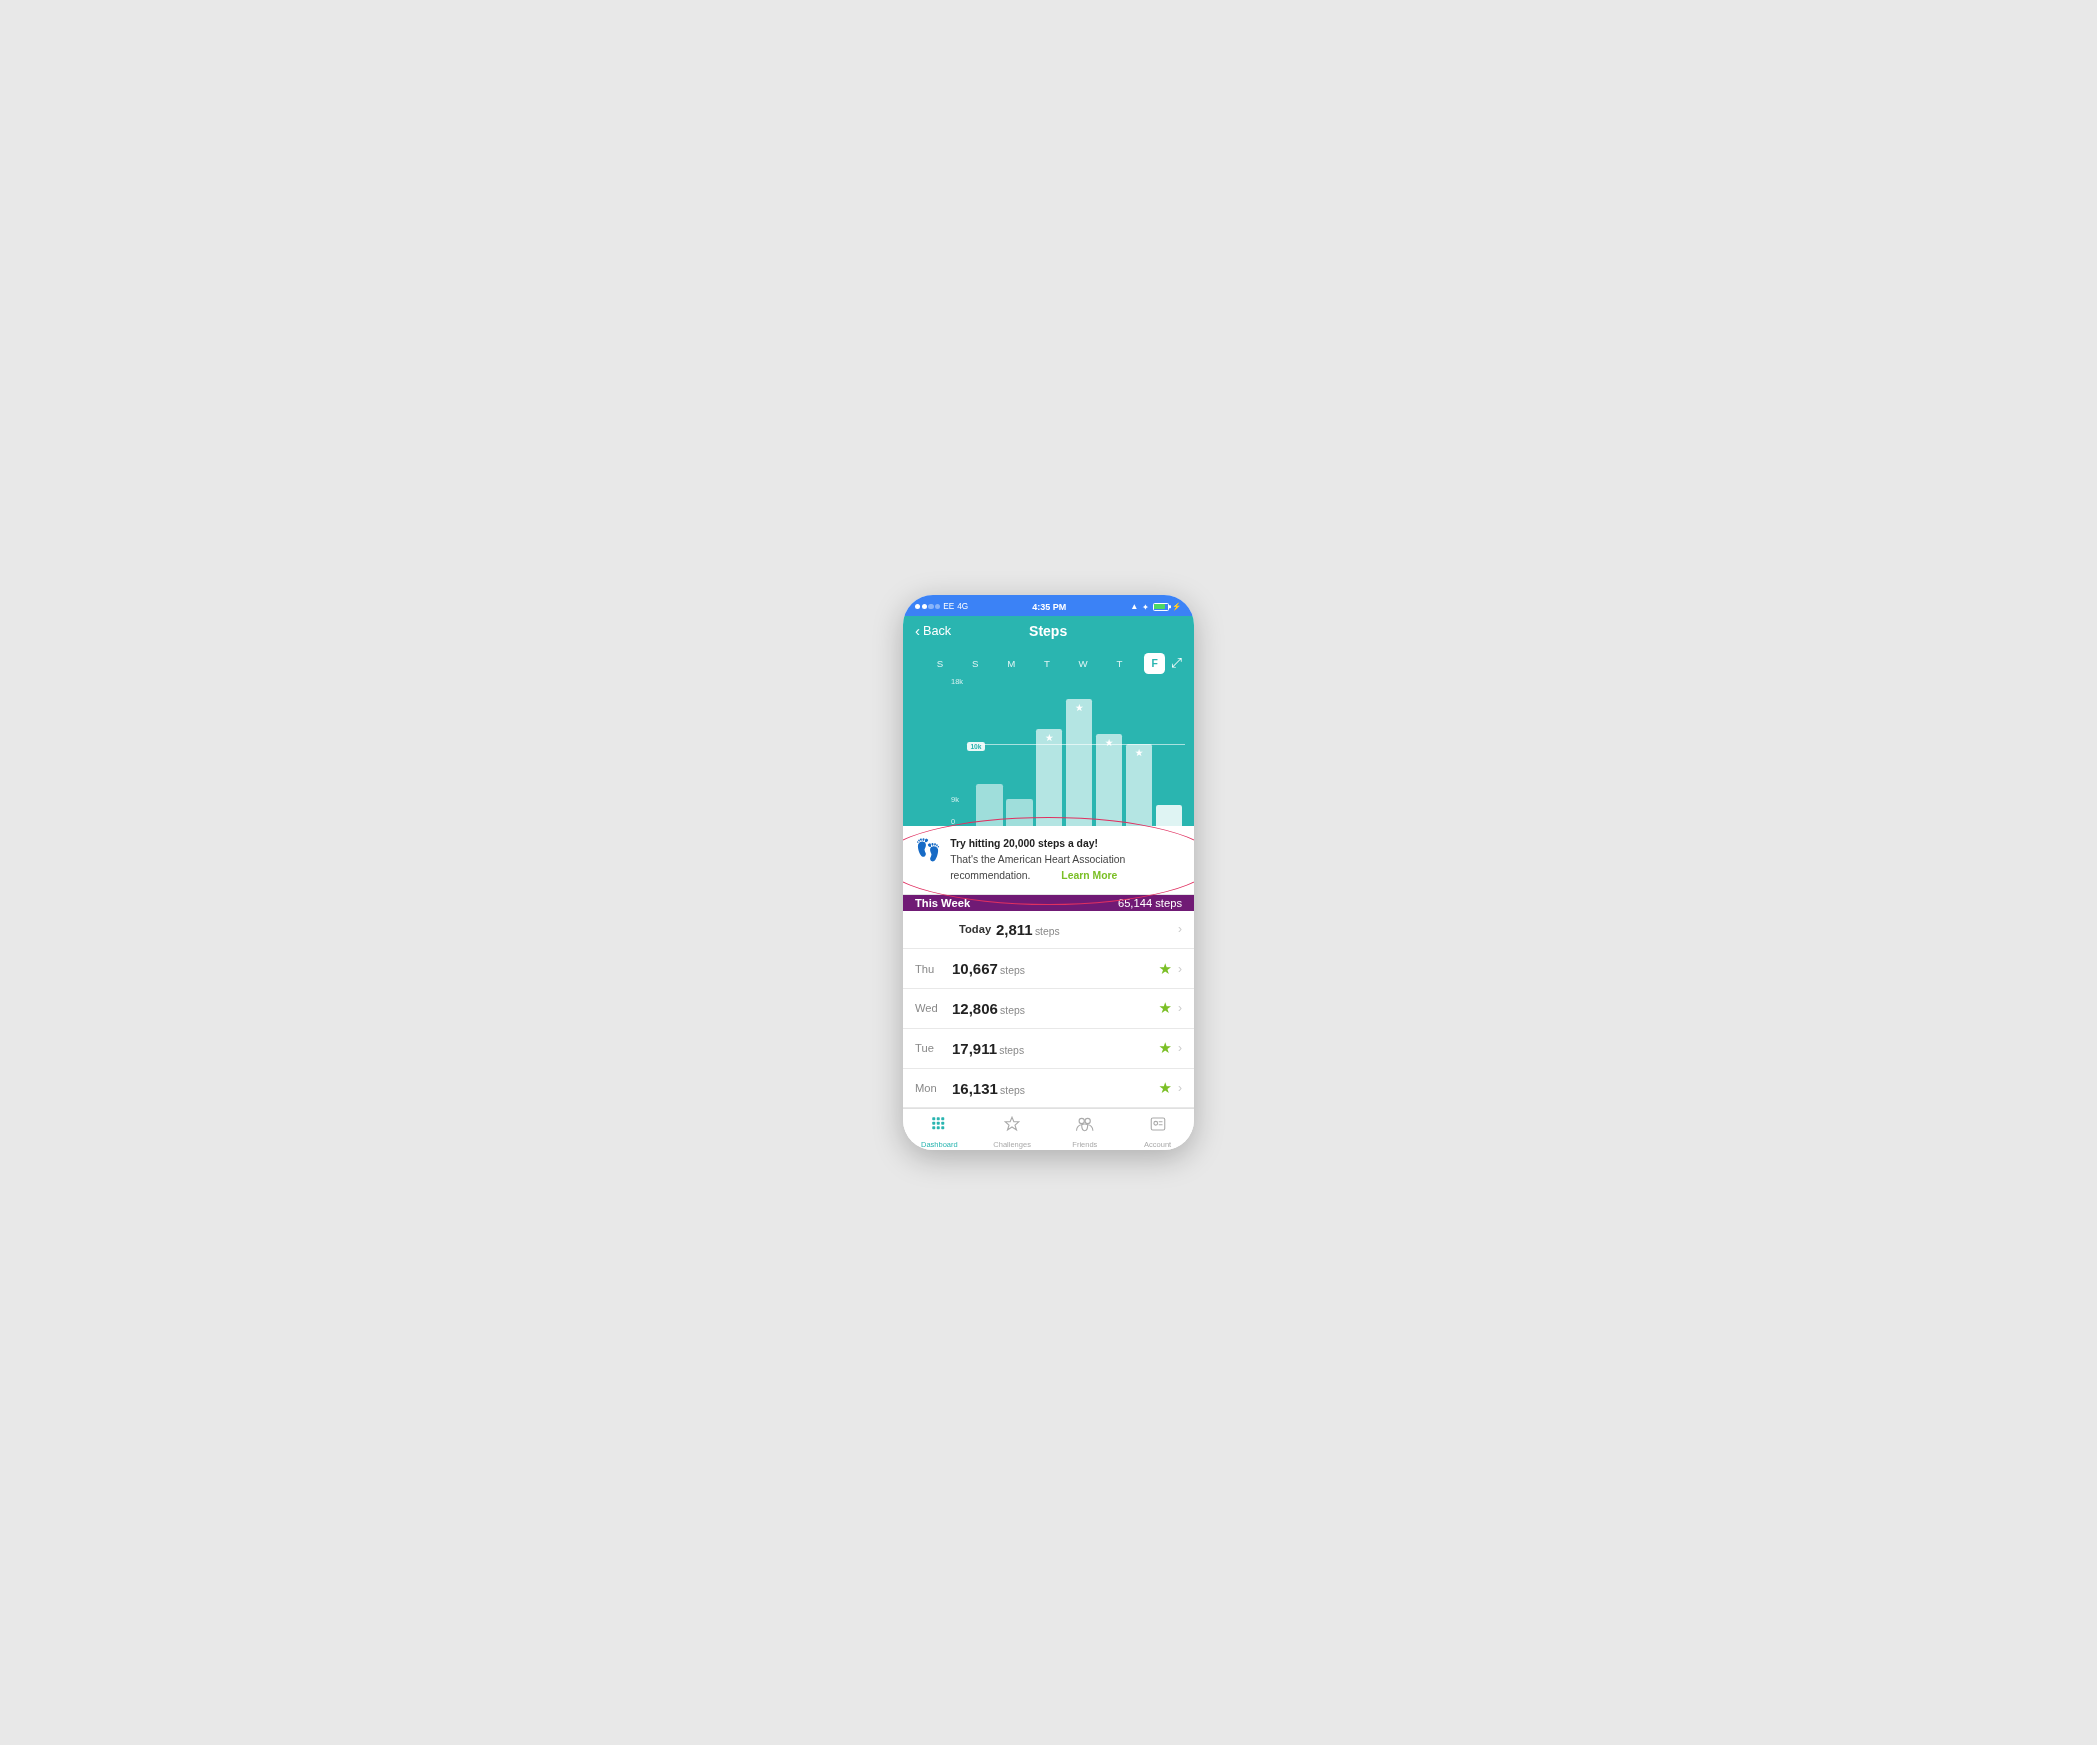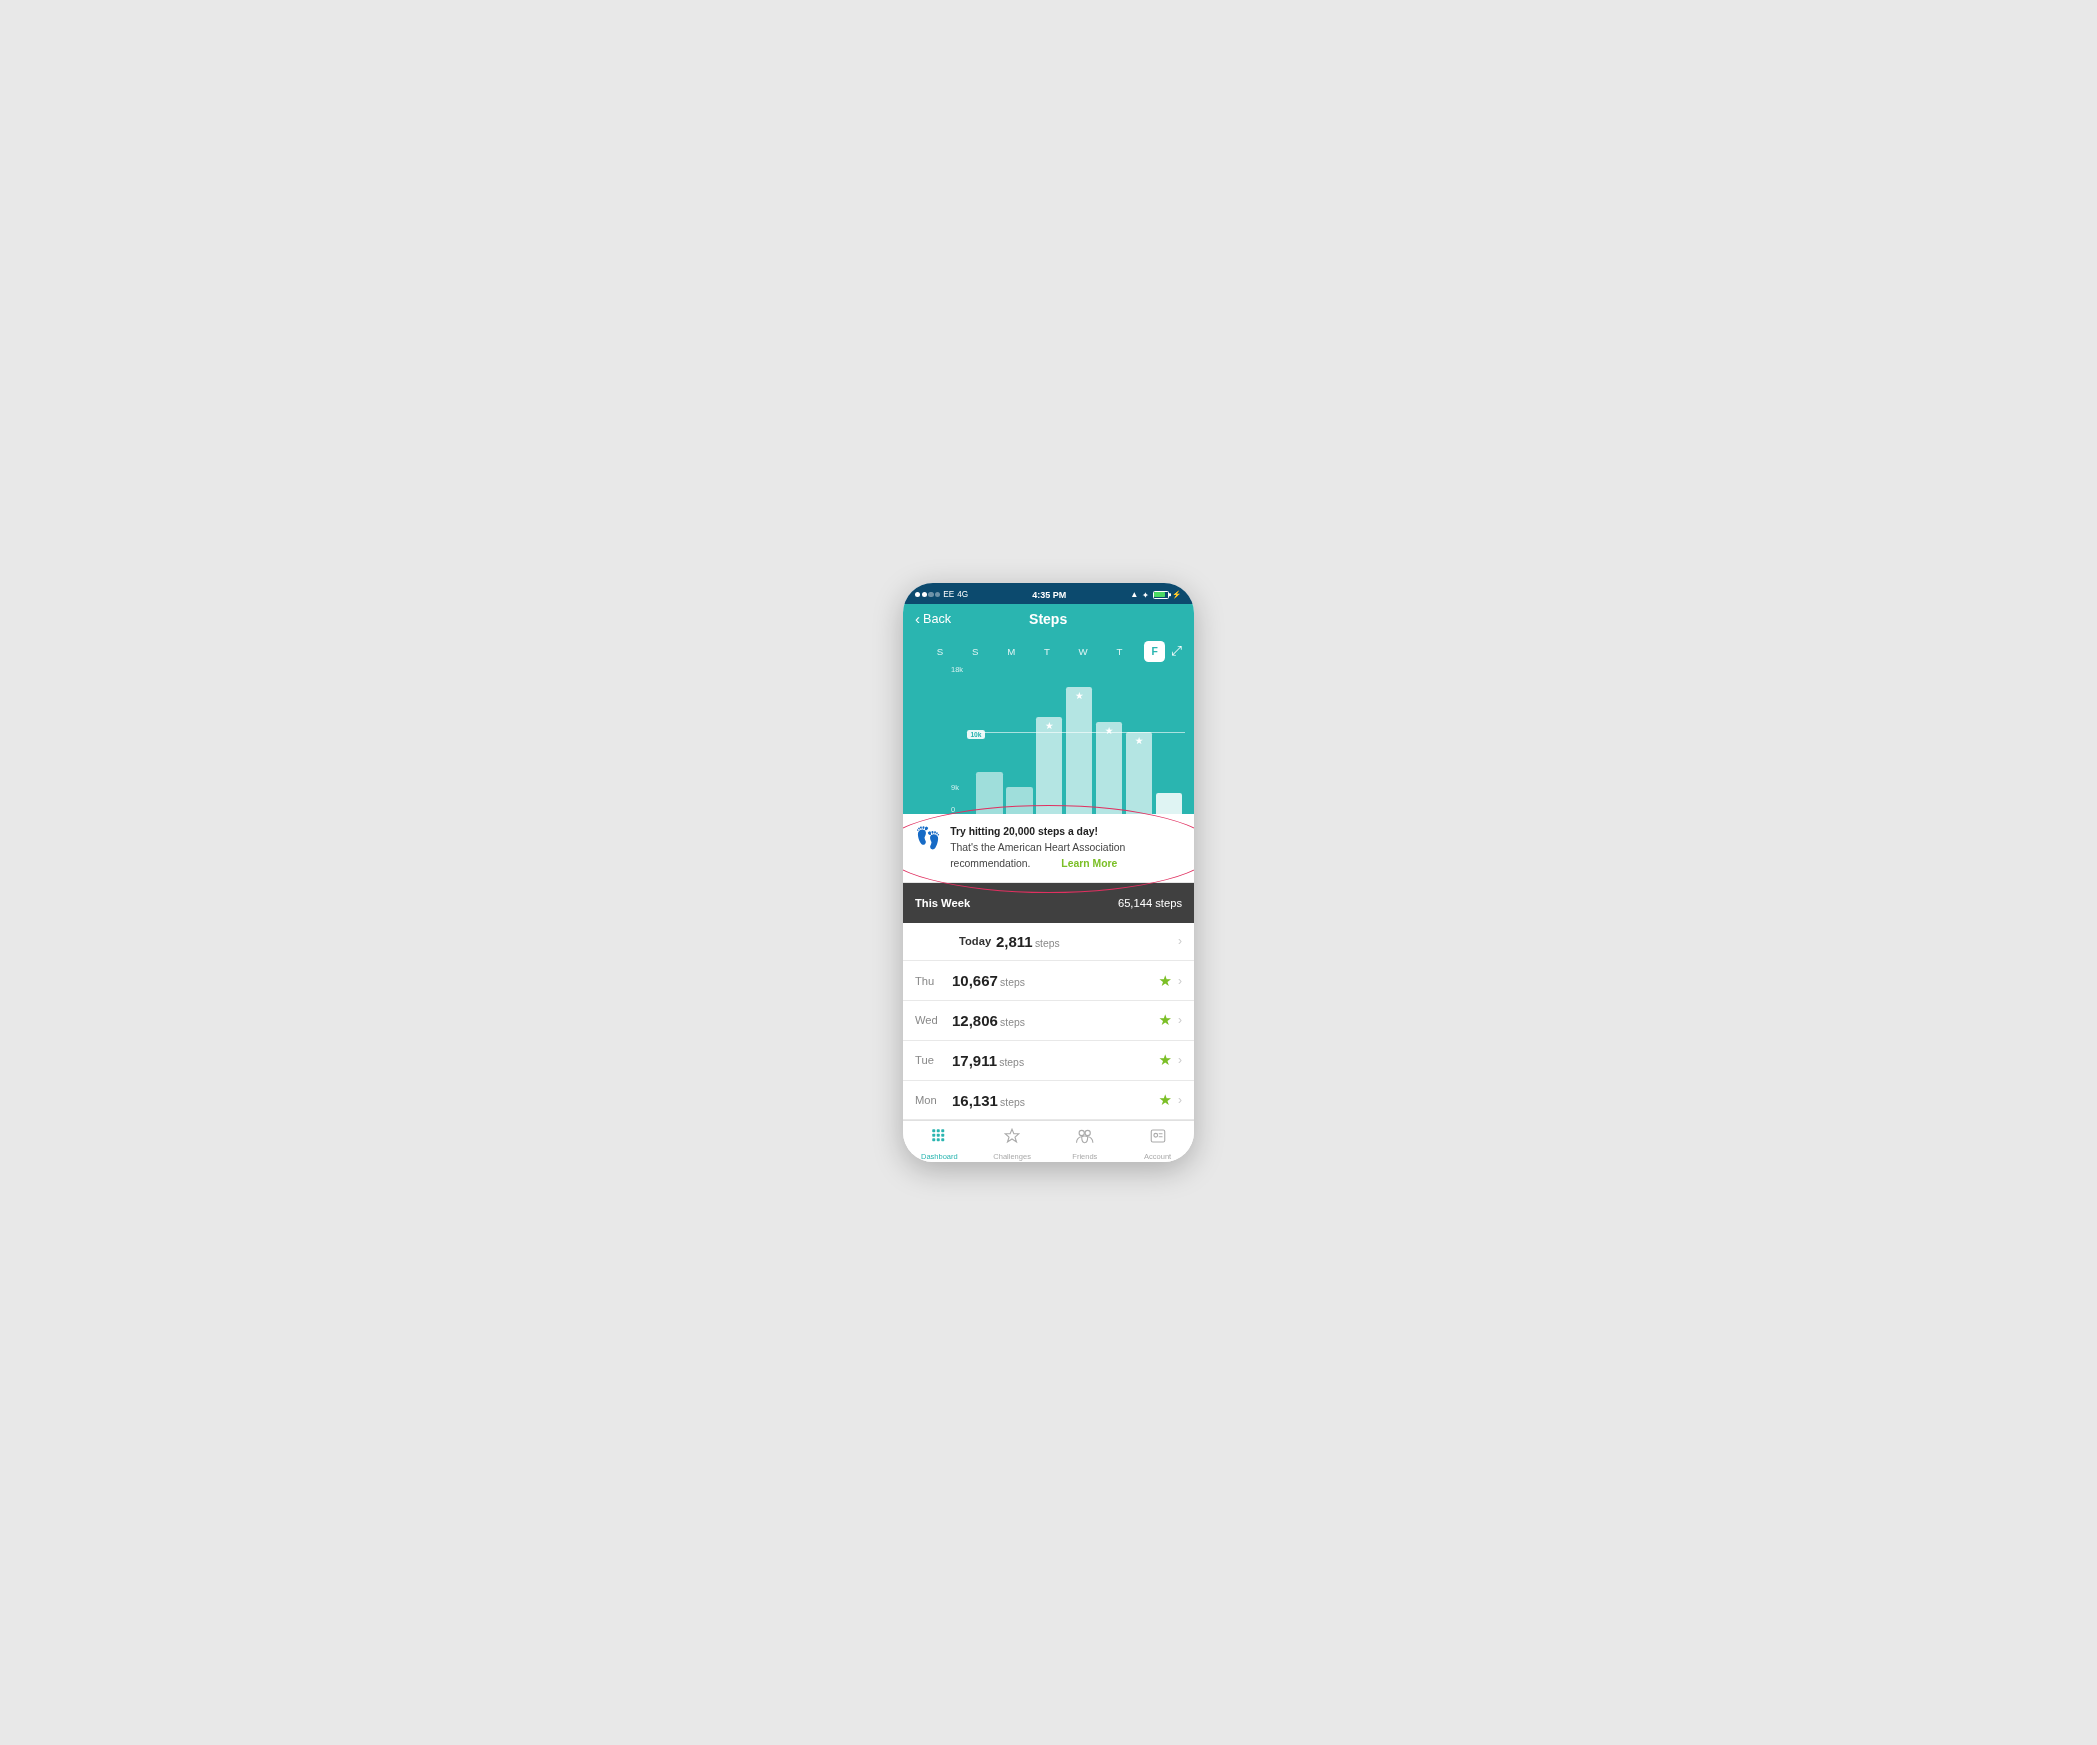--- a/index.html
+++ b/index.html
@@ -14,21 +14,21 @@
     .phone-wrapper {
       width: 291px;
       background: #fff;
       border-radius: 30px;
       box-shadow: 0 7.5px 30px rgba(0,0,0,0.25);
       overflow: hidden;
       position: relative;
     }
     
     .status-bar {
-      background: #0c4a6e;
+      background: #3b82f6;
       display: flex;
       justify-content: space-between;
       align-items: center;
       padding: 4.5px 12px 3px;
       height: 21px;
     }
     .status-left {
       display: flex; align-items: center; gap: 3px;
       font-size: 8.2px; color: #fff; font-weight: 500;
     }
@@ -174,25 +174,25 @@
     .tip-link { color: #7bbf26; font-weight: 600; cursor: pointer; padding-left: 28px; }
     
     .annotation-ellipse {
       position: absolute;
       border: 1.5px solid #e03060;
       border-radius: 50%;
       pointer-events: none;
     }
     
     .week-bar {
-      background: #404040;
+      background: #701a75;
       display: flex;
       justify-content: space-between;
       align-items: center;
-      padding: 14px 12px;
+      padding: 2px 12px;
     }
     .week-label { color: #fff; font-size: 11.2px; font-weight: 600; }
     .week-total { color: #fff; font-size: 11.2px; font-weight: 400; }
     
     .step-list { background: #fff; }
     .step-row {
       display: flex;
       align-items: center;
       padding: 10.4px 12px;
       border-bottom: 0.7px solid #e8e8e8;

